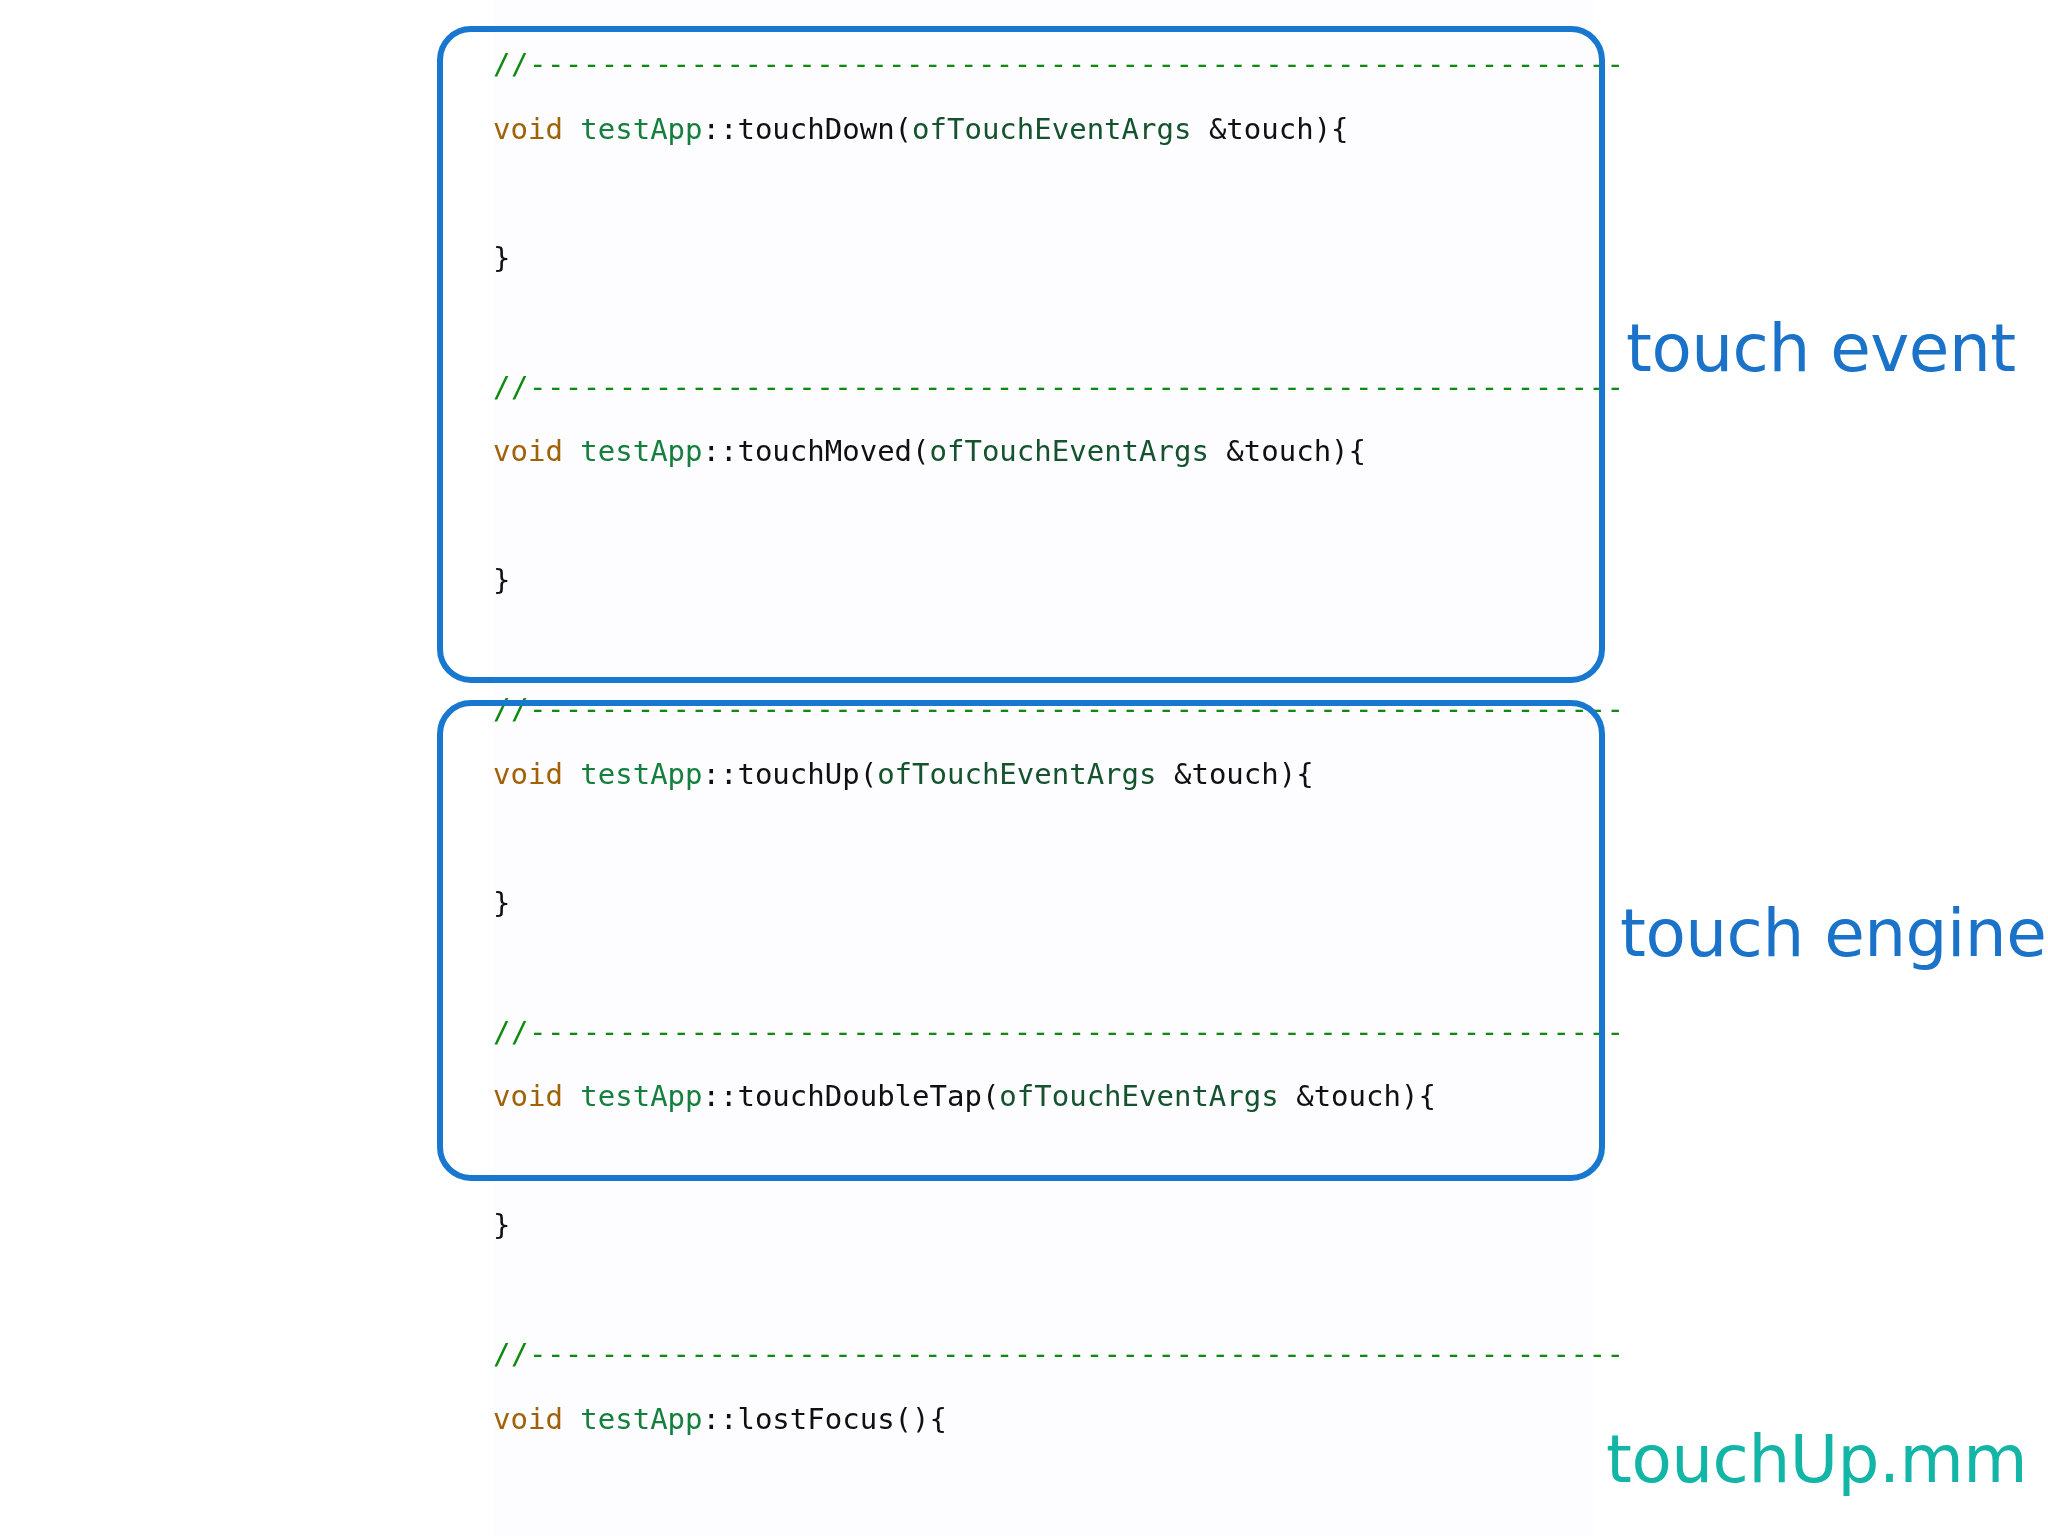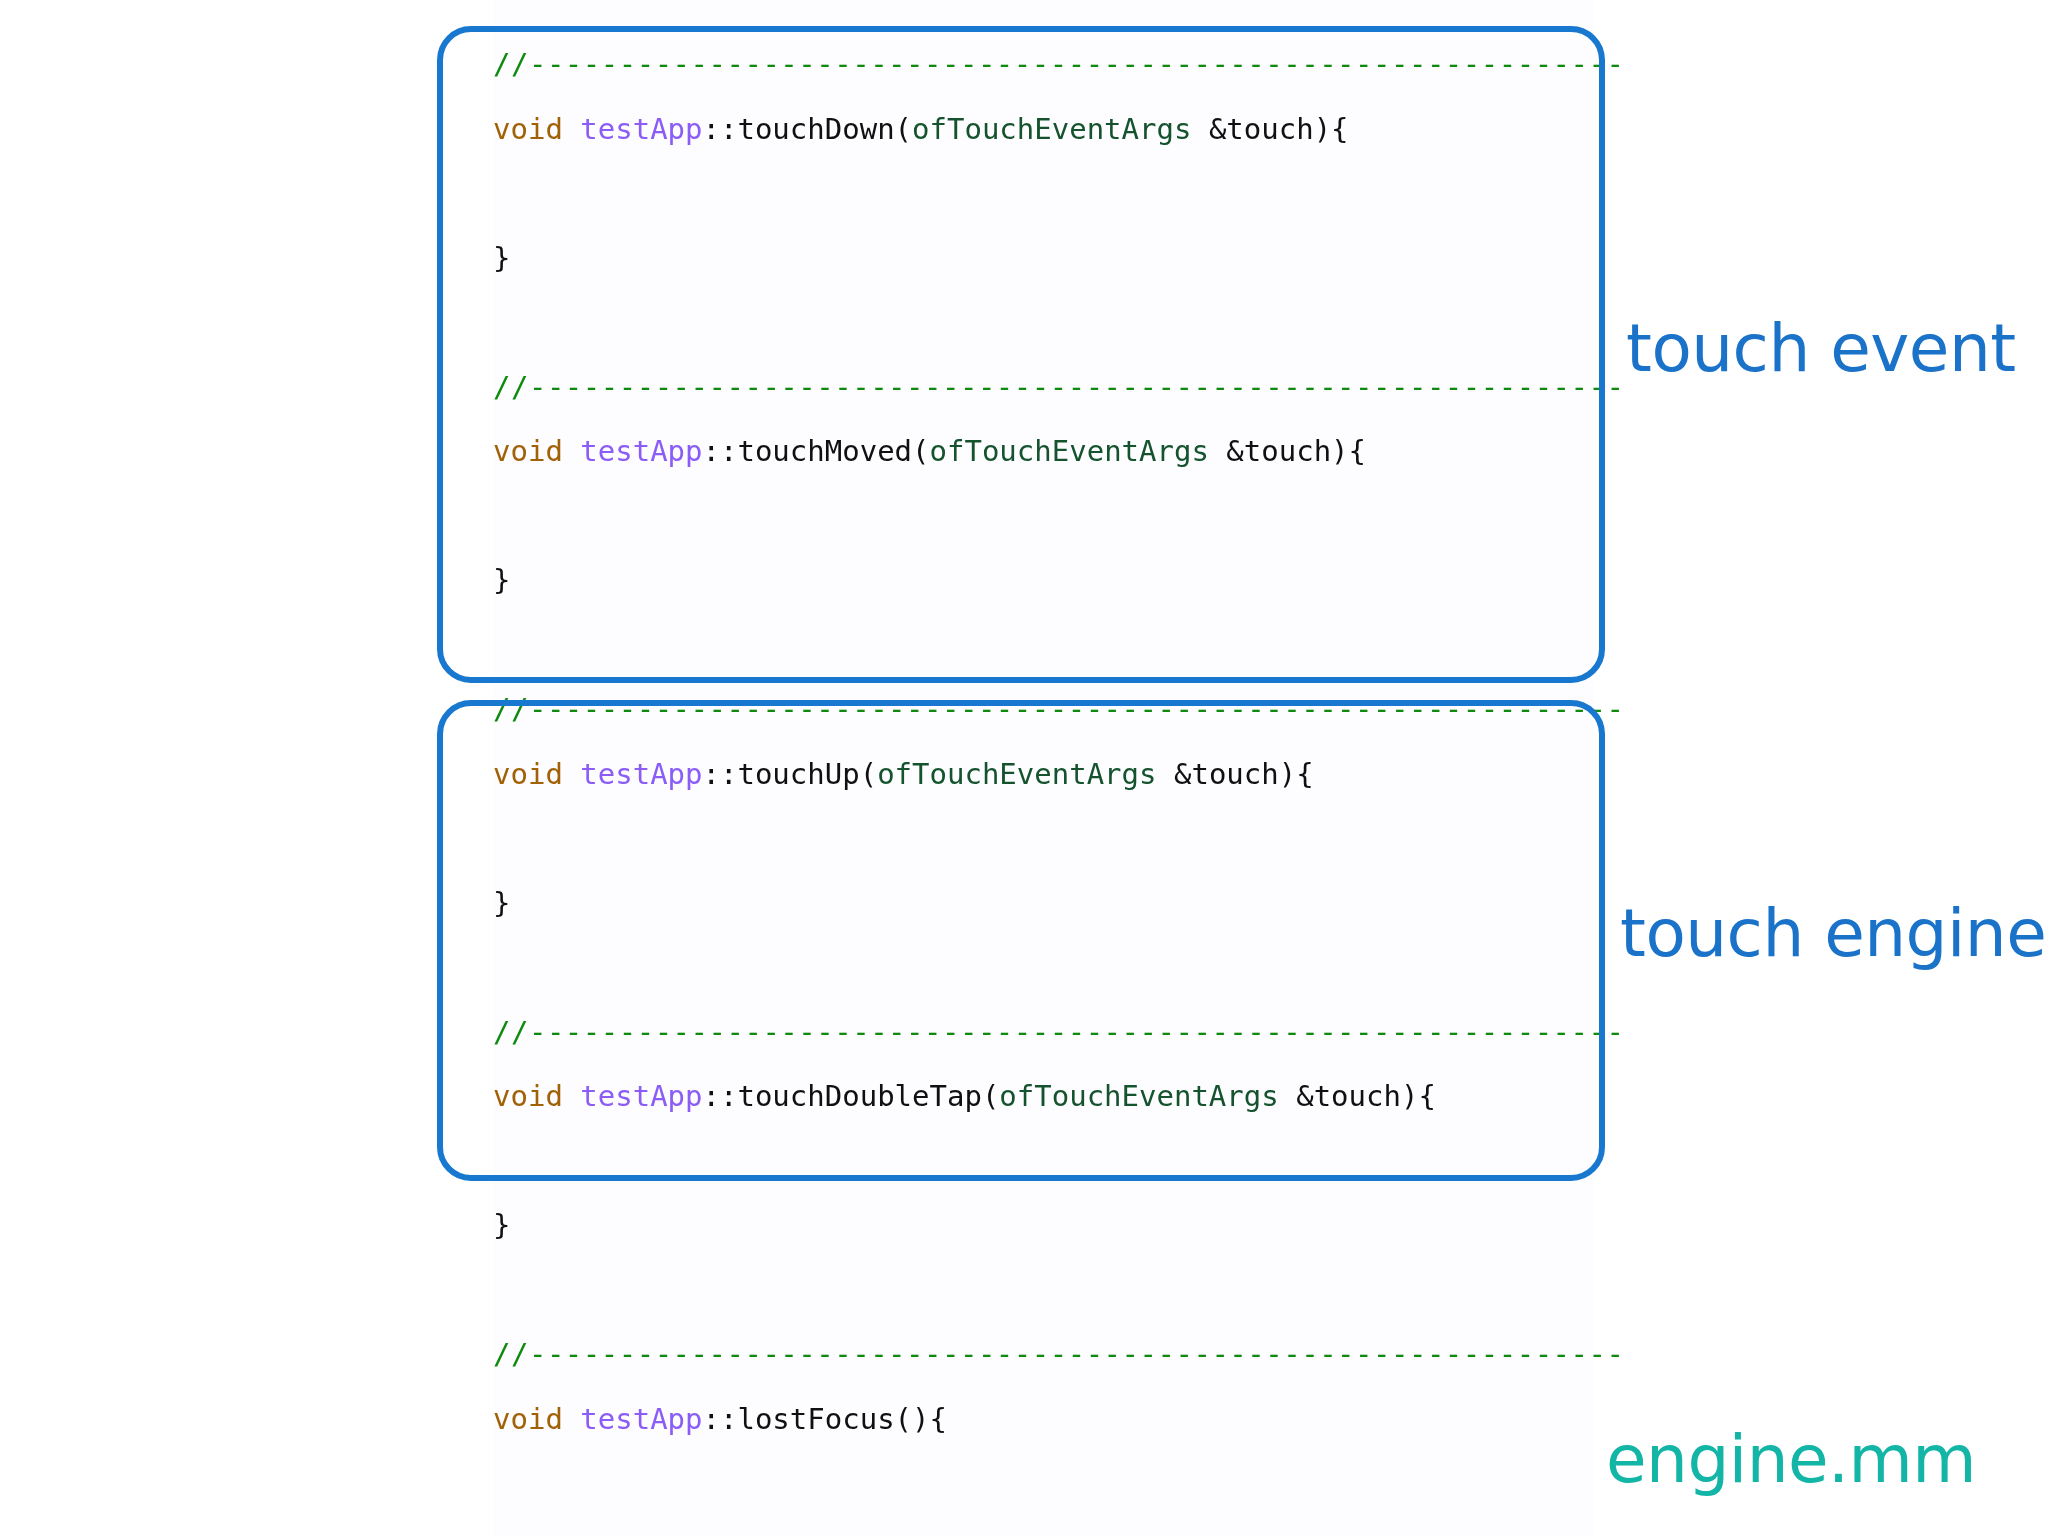--- a/index.html
+++ b/index.html
@@ -40,21 +40,21 @@
 
   .code-line {
     height: 64.5px;
     white-space: pre;
   }
   .code-line.blank { }
 
   .tok-comment { color: #1a7a1a; font-style: italic; }
   .tok-rule    { color: #0e8a0e; font-style: normal; letter-spacing: 0.5px;}
   .tok-kw      { color: #a16207; }
-  .tok-cls     { color: #8b5cf6; }
+  .tok-cls     { color: #15803d; }
   .tok-plain   { color: #101010; }
   .tok-type    { color: #14532d; }
 
   
   .annot-box {
     position: absolute;
     border: 6px solid #1878cf;
     border-radius: 34px;
     box-sizing: border-box;
     background: transparent;
@@ -104,13 +104,13 @@
 <div id="code-surface"></div>
 
 <div id="code-listing"><div class="code-line"><span class="tok-comment tok-rule">//-------------------------------------------------------------</span></div><div class="code-line"><span class="tok-kw">void</span><span class="tok-plain"> </span><span class="tok-cls">testApp</span><span class="tok-plain">::</span><span class="tok-plain">touchDown</span><span class="tok-plain">(</span><span class="tok-type">ofTouchEventArgs</span><span class="tok-plain"> &amp;touch){</span></div><div class="code-line blank">&nbsp;</div><div class="code-line"><span class="tok-plain">}</span></div><div class="code-line blank">&nbsp;</div><div class="code-line"><span class="tok-comment tok-rule">//-------------------------------------------------------------</span></div><div class="code-line"><span class="tok-kw">void</span><span class="tok-plain"> </span><span class="tok-cls">testApp</span><span class="tok-plain">::</span><span class="tok-plain">touchMoved</span><span class="tok-plain">(</span><span class="tok-type">ofTouchEventArgs</span><span class="tok-plain"> &amp;touch){</span></div><div class="code-line blank">&nbsp;</div><div class="code-line"><span class="tok-plain">}</span></div><div class="code-line blank">&nbsp;</div><div class="code-line"><span class="tok-comment tok-rule">//-------------------------------------------------------------</span></div><div class="code-line"><span class="tok-kw">void</span><span class="tok-plain"> </span><span class="tok-cls">testApp</span><span class="tok-plain">::</span><span class="tok-plain">touchUp</span><span class="tok-plain">(</span><span class="tok-type">ofTouchEventArgs</span><span class="tok-plain"> &amp;touch){</span></div><div class="code-line blank">&nbsp;</div><div class="code-line"><span class="tok-plain">}</span></div><div class="code-line blank">&nbsp;</div><div class="code-line"><span class="tok-comment tok-rule">//-------------------------------------------------------------</span></div><div class="code-line"><span class="tok-kw">void</span><span class="tok-plain"> </span><span class="tok-cls">testApp</span><span class="tok-plain">::</span><span class="tok-plain">touchDoubleTap</span><span class="tok-plain">(</span><span class="tok-type">ofTouchEventArgs</span><span class="tok-plain"> &amp;touch){</span></div><div class="code-line blank">&nbsp;</div><div class="code-line"><span class="tok-plain">}</span></div><div class="code-line blank">&nbsp;</div><div class="code-line"><span class="tok-comment tok-rule">//-------------------------------------------------------------</span></div><div class="code-line"><span class="tok-kw">void</span><span class="tok-plain"> </span><span class="tok-cls">testApp</span><span class="tok-plain">::</span><span class="tok-plain">lostFocus</span><span class="tok-plain">(</span><span class="tok-plain">){</span></div><div class="code-line blank">&nbsp;</div><div class="code-line"><span class="tok-plain">}</span></div></div>
 
 <div class="annot-box" id="annot-box-touch-event"></div>
 <div class="annot-box" id="annot-box-alert-engine"></div>
 
 <div class="annot-label" id="label-touch-event">touch event</div>
 <div class="annot-label" id="label-alert-engine">touch engine</div>
 
-<div id="file-caption">engine.mm</div>
+<div id="file-caption">touchUp.mm</div>
 
 </body></html>

